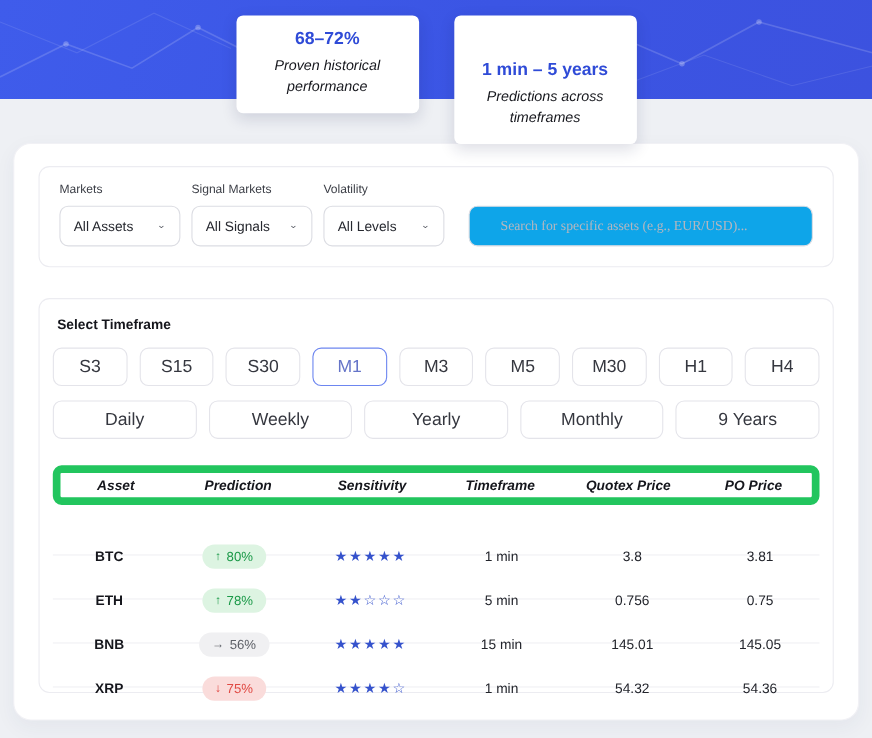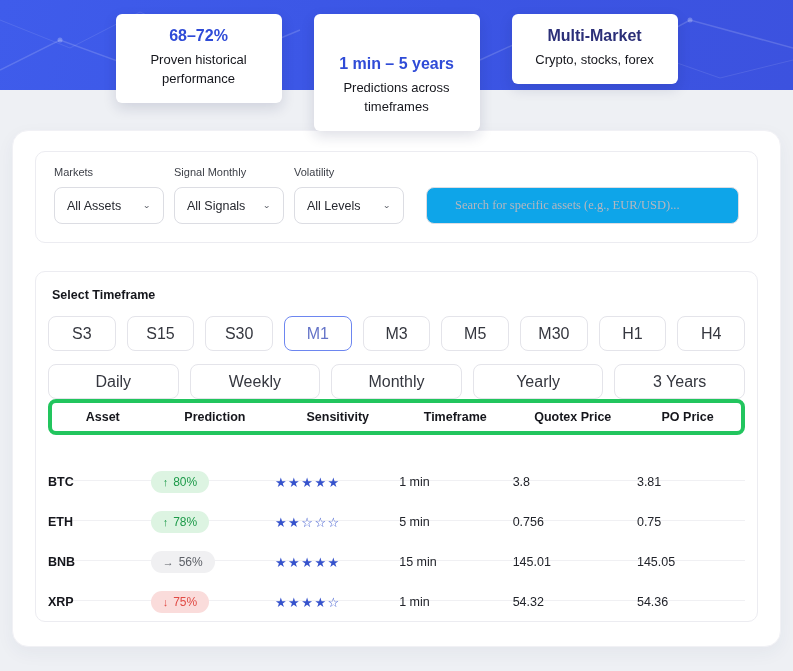--- a/index.html
+++ b/index.html
@@ -23,21 +23,21 @@
     display:flex; justify-content:center; align-items:flex-start; gap:32px;
     z-index:2;
   }
   .banner-card {
     background:#fff; border-radius:6px;
     box-shadow:0 5px 14px rgba(20,30,80,.14);
     padding:13px 18px 14px;
     width:166px; text-align:center;
   }
   .bc-title { font-size:16px; font-weight:bold; color:#2f4bd7; margin-bottom:6px; }
-  .bc-sub { font-size:13px; color:#15161c; line-height:1.45; }
+  .bc-sub { font-size:13px; color:#15161c; line-height:1.45;font-style:italic; }
 
   
   .main-card {
     background:#fff;
     margin:40px 12px 0;
     border-radius:16px;
     border:1px solid #f1f1f5;
     box-shadow:0 6px 18px rgba(40,50,90,.05);
     padding:20px 22px 24px;
   }
@@ -65,47 +65,49 @@
     border:1px solid #dcdde3; border-radius:8px;
     padding:0 28px; font-size:12.5px; color:#26282f;
     font-family:Liberation Serif, serif;
     outline:none; background:#0ea5e9;
   }
   .search-input::placeholder { color:#b5b7bf; }
 
   
   .lower-card {
     border:1px solid #ececf1; border-radius:10px;
-    padding:16px 12px 20px;
+    padding:16px 12px 4px;
   }
   .tf-label { font-size:12.5px; font-weight:bold; color:#15161c; margin:0 0 14px 4px; }
   .tf-row { display:flex; gap:11px; }
   .tf-row + .tf-row { margin-top:13px; }
   .tf-btn {
     flex:1; height:35px;
     background:#fff; border:1px solid #e4e4ea; border-radius:8px;
     font-size:16px; color:#35373f; cursor:pointer;
     font-family:"Liberation Sans","DejaVu Sans",sans-serif;
   }
   .tf-btn.selected { border:1.5px solid #6d86f0; color:#6574c8; }
 
   
   .grid6 {
     display:grid;
     grid-template-columns:0.95fr 1.15fr 1.15fr 1.05fr 1.15fr 1fr;
     align-items:center;
   }
   .table-header {
-    border:4px solid #22c55e; border-radius:8px;
+    margin-top:24px;
+    border:7px solid #22c55e; border-radius:8px;
     height:36px;
+    font-style:italic;
   }
   .th { text-align:center; font-size:12.5px; font-weight:bold; color:#15161c; }
   .t-row { height:40px; border-bottom:1px solid #f0f0f3; }
   .t-row:first-child { margin-top:6px; }
-  .t-cell { text-align:left; font-size:12.5px; color:#22242b;margin-top:30px; }
+  .t-cell { text-align:center; font-size:12.5px; color:#22242b;margin-top:30px; }
   .asset { font-weight:bold; color:#15161c; }
   .badge {
     display:inline-flex; align-items:center; gap:5px;
     padding:4px 12px; border-radius:13px; font-size:12px;
   }
   .badge.up { background:#ddf4e2; color:#1c9a49; }
   .badge.neutral { background:#f0f0f2; color:#5d6067; }
   .badge.down { background:#fadcdb; color:#e04a44; }
   .badge .arrow { font-size:11px; }
   .stars { color:#3552cc; font-size:13px; letter-spacing:1.5px; }
@@ -128,41 +130,37 @@
   <div class="banner-card">
     <div class="bc-title" style="color: rgb(47, 75, 215);">68–72%</div>
     <div class="bc-sub">Proven historical performance</div>
   </div>
 
   <div class="banner-card">
     <div class="bc-title" style="color: rgb(47, 75, 215); margin-top: 28px;">1 min – 5 years</div>
     <div class="bc-sub">Predictions across timeframes</div>
   </div>
 
-  <div class="banner-card">
-    <div class="bc-title" style="color: rgb(43, 47, 120);">Multi-Market</div>
-    <div class="bc-sub">Crypto, stocks, forex</div>
-  </div>
 </div>
 </div>
 
 <div class="main-card">
 
   <div class="filters-card">
     <div id="filter-groups" style="display:flex; gap:10px;">
   <div class="filter-group">
     <div class="filter-label">Markets</div>
     <div class="select-box">
       <span>All Assets</span>
       <span class="chev">⌄</span>
     </div>
   </div>
 
   <div class="filter-group">
-    <div class="filter-label">Signal Monthly</div>
+    <div class="filter-label">Signal Markets</div>
     <div class="select-box">
       <span>All Signals</span>
       <span class="chev">⌄</span>
     </div>
   </div>
 
   <div class="filter-group">
     <div class="filter-label">Volatility</div>
     <div class="select-box">
       <span>All Levels</span>
@@ -194,25 +192,25 @@
 
   <button class="tf-btn">H1</button>
 
   <button class="tf-btn">H4</button>
 </div>
     <div class="tf-row" id="tf-row2">
   <button class="tf-btn">Daily</button>
 
   <button class="tf-btn">Weekly</button>
 
+  <button class="tf-btn">Yearly</button>
+
   <button class="tf-btn">Monthly</button>
 
-  <button class="tf-btn">Yearly</button>
-
-  <button class="tf-btn">3 Years</button>
+  <button class="tf-btn">9 Years</button>
 </div>
 
     <div class="table-header grid6" id="table-header">
         <div class="th">Asset</div>
         <div class="th">Prediction</div>
         <div class="th">Sensitivity</div>
         <div class="th">Timeframe</div>
         <div class="th">Quotex Price</div>
         <div class="th">PO Price</div>
       </div>

